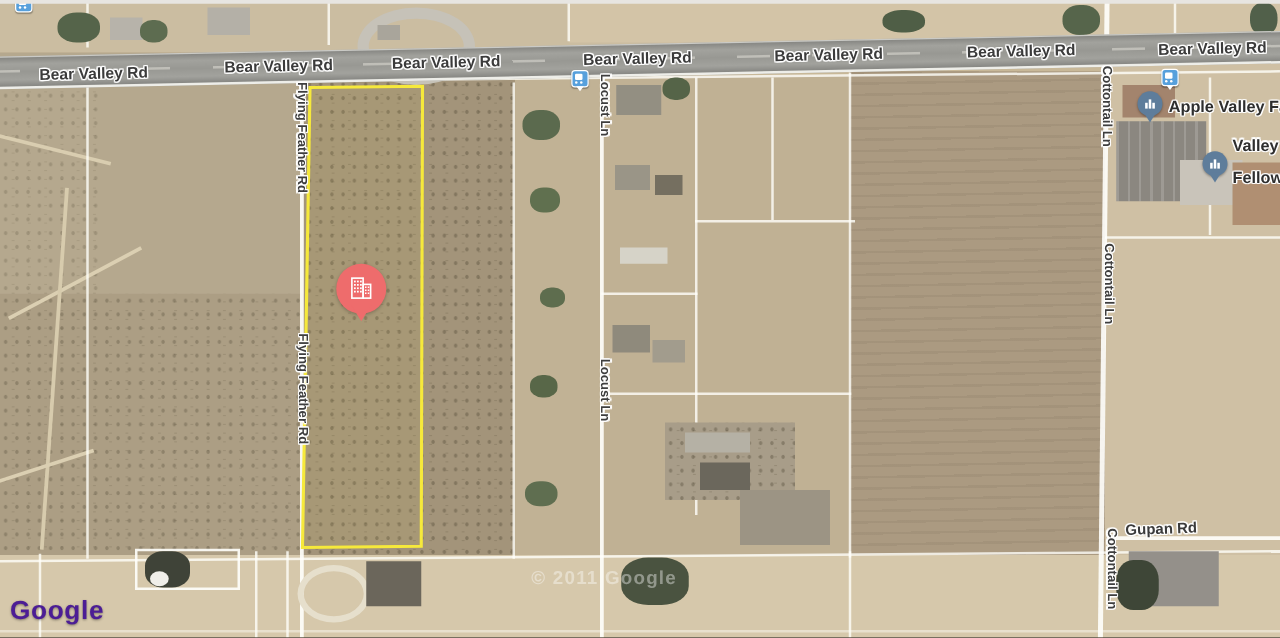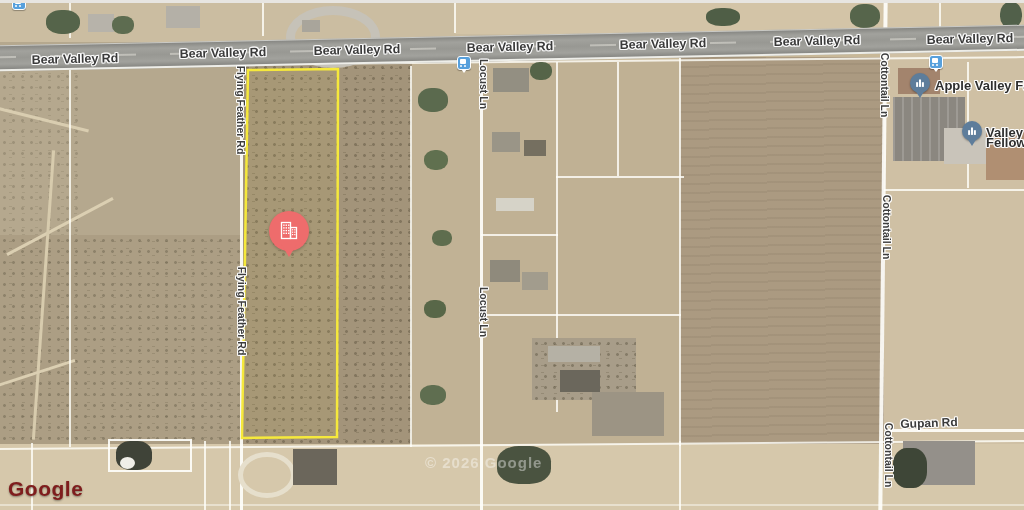--- a/index.html
+++ b/index.html
@@ -41,21 +41,21 @@
        box-shadow:0 1px 2px rgba(0,0,0,.35);}
   .pin .tail{position:absolute;left:5px;top:17px;width:0;height:0;
        border-left:5px solid transparent;border-right:5px solid transparent;
        border-top:8px solid;border-top-color:inherit;}
   .pin svg{position:absolute;left:3px;top:3px;}
   .marker{position:absolute;left:269px;top:211px;width:40px;height:40px;border-radius:50%;
        z-index:9;box-shadow:0 1px 3px rgba(0,0,0,.25);}
   .marker .tail{position:absolute;left:12px;top:33px;width:0;height:0;
        border-left:8px solid transparent;border-right:8px solid transparent;
        border-top:13px solid;}
-  .google-logo{position:absolute;left:8px;top:477px;z-index:10;color:#7f1d1d;
+  .google-logo{position:absolute;left:8px;top:477px;z-index:10;color:#4c1d95;
        font-size:21px;font-weight:600;letter-spacing:.5px;
        text-shadow:0 1px 2px rgba(0,0,0,.4);}
   .attrib{position:absolute;right:0;top:491px;height:16px;z-index:10;
        background:rgba(255,255,255,.86);color:#2b2b2b;font-size:10.5px;
        line-height:16px;padding:0 4px;white-space:nowrap;}
   .wm{position:absolute;left:425px;top:454px;z-index:5;color:rgba(255,255,255,.4);
        font-size:15px;font-weight:700;letter-spacing:1px;white-space:nowrap;}
 </style>
 </head>
 <body>
@@ -200,21 +200,21 @@
   <div class="pin" style="left: 962px; top: 121px; background-color: rgb(94, 125, 155); border-top-color: rgb(94, 125, 155);">
     <svg width="14" height="14" viewBox="0 0 18 18">
       <g fill="#fff">
           <rect x="4" y="8" width="2.6" height="6"></rect>
           <rect x="7.7" y="4.5" width="2.6" height="9.5"></rect>
           <rect x="11.4" y="8" width="2.6" height="6"></rect>
         </g>
     </svg>
     <span class="tail"></span>
   </div>
-  <span class="poilbl halo" style="left:986px;top:132px;">Valley</span>
+  <span class="poilbl halo" style="left:986px;top:116px;">Valley</span>
   <span class="poilbl halo" style="left:986px;top:142px;">Fellow</span>
 
   <div class="marker" style="background-color: rgb(238, 108, 108);">
     <span class="tail" style="border-top-color: rgb(238, 108, 108);"></span>
     <svg width="24" height="24" viewBox="0 0 24 24" style="position:absolute;left:8px;top:8px;">
       <g fill="none" stroke="#fff" stroke-width="1.3">
         <rect x="4.5" y="3.5" width="9" height="16"></rect>
         <rect x="13.5" y="8.5" width="6" height="11"></rect>
       </g>
       <g fill="#fff">
@@ -233,17 +233,17 @@
         <rect x="15" y="10.2" width="1.2" height="1.2"></rect>
           <rect x="17.2" y="10.2" width="1.2" height="1.2"></rect>
         <rect x="15" y="12.6" width="1.2" height="1.2"></rect>
           <rect x="17.2" y="12.6" width="1.2" height="1.2"></rect>
         <rect x="15" y="15" width="1.2" height="1.2"></rect>
           <rect x="17.2" y="15" width="1.2" height="1.2"></rect>
       </g>
     </svg>
   </div>
 
-  <span class="wm">© 2026 Google</span>
+  <span class="wm">© 2011 Google</span>
 
   <div class="google-logo">Google</div>
 
 </div>
 
 </body></html>

